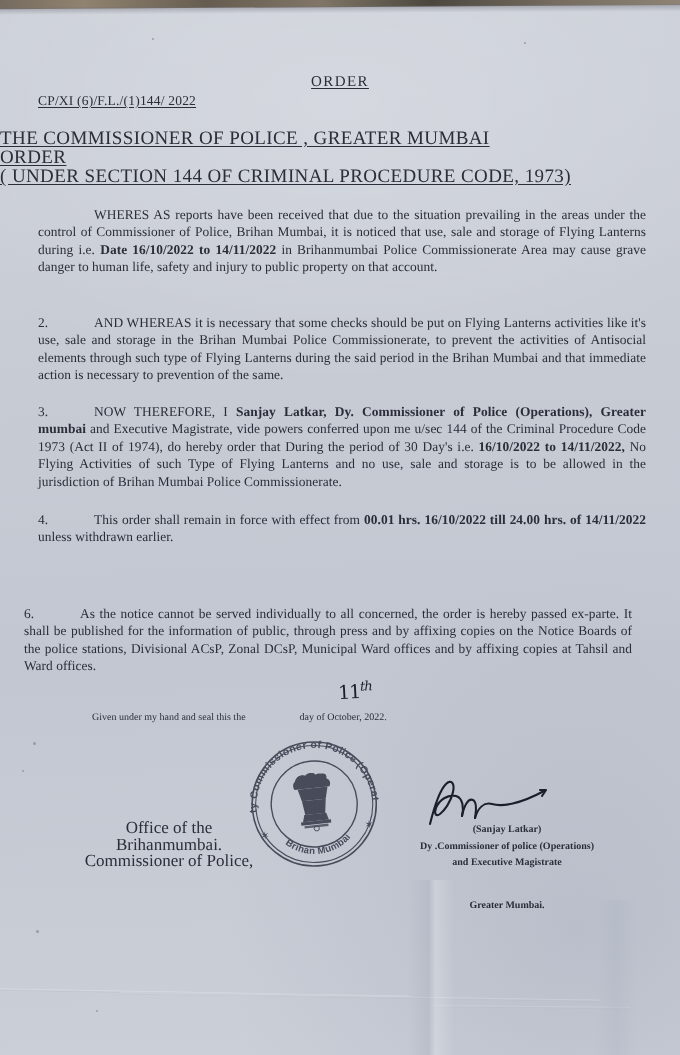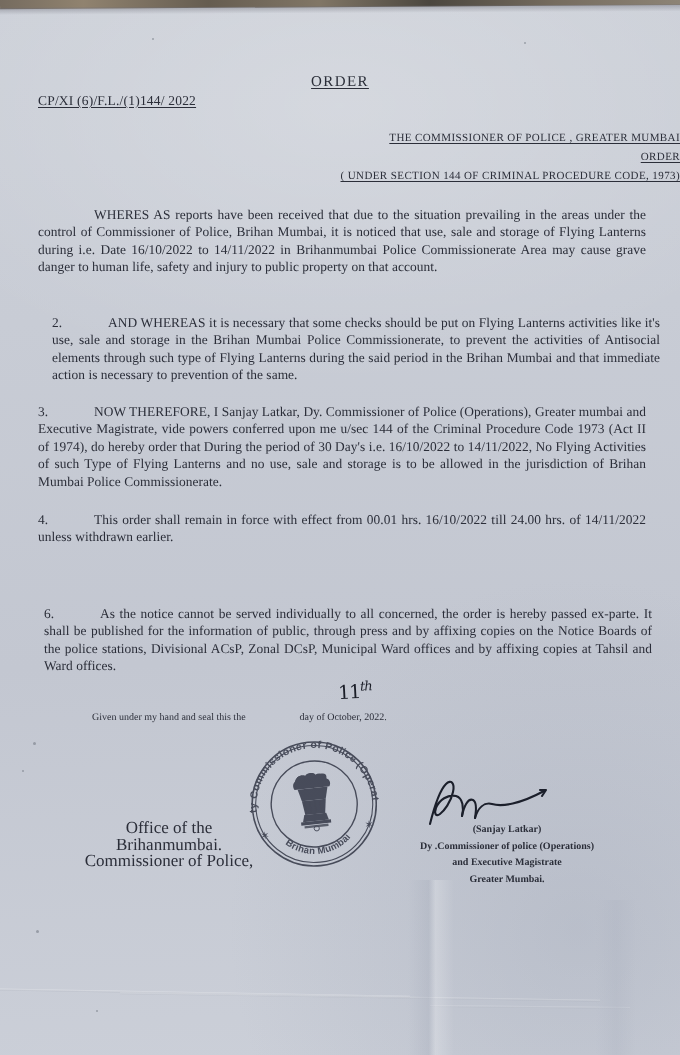--- a/index.html
+++ b/index.html
@@ -91,48 +91,48 @@
   #ref-no {
     left: 38px; top: 93px;
     font-size: 13.5px;
     letter-spacing: .2px;
     text-decoration: underline;
     text-underline-offset: 2px;
   }
 
   #title-block {
     left: 0; top: 129px; width: 680px;
-    text-align: right;
-    font-size: 11px;
+    text-align: left;
+    font-size: 19px;
     letter-spacing: .4px;
     line-height: 19px;
   }
   #title-block .tline {
     text-decoration: underline;
     text-underline-offset: 2px;
     display: inline-block;
   }
 
   .para {
     font-size: 13.4px;
     line-height: 17.4px;
     text-align: justify;
     text-justify: inter-word;
     color: #2b2e39;
     letter-spacing: .05px;
   }
-  .para b { font-weight: 400; margin-top: 16px; }
+  .para b { font-weight: 700; margin-top: 16px; }
   .pnum { display: inline-block; }
 
   #p1 { left: 38px; top: 206px; width: 608px; text-indent: 56px; }
-  #p2 { left: 52px; top: 314px; width: 608px; }
+  #p2 { left: 38px; top: 314px; width: 608px; }
   #p3 { left: 38px; top: 403px; width: 608px; }
   #p4 { left: 38px; top: 511px; width: 608px; }
   #p5 { left: 38px; top: 557px; width: 608px; }
-  #p6 { left: 44px; top: 605px; width: 608px; }
+  #p6 { left: 24px; top: 605px; width: 608px; }
 
   #given-line {
     left: 92px; top: 712px; width: 480px;
     font-size: 10px;
   }
   .gap-day { display:inline-block; width: 54px; }
 
   
   #hand-date {
     position: absolute;
@@ -161,21 +161,21 @@
   #sign-block {
     left: 352px; top: 822px; width: 310px;
     text-align: center;
     font-size: 10px;
     line-height: 16.5px;
     font-weight: 700;
   }
   #sign-block .l1 { display:block; }
   #sign-block .l2 { display:block; }
   #sign-block .l3 { display:block; }
-  #sign-block .l4 { display:block; }
+  #sign-block .l4 { display:block;margin-top:26px; }
 
   #signature {
     position: absolute;
     left: 420px; top: 778px;
     width: 150px; height: 54px;
   }
 
   
   #seal {
     position: absolute;

